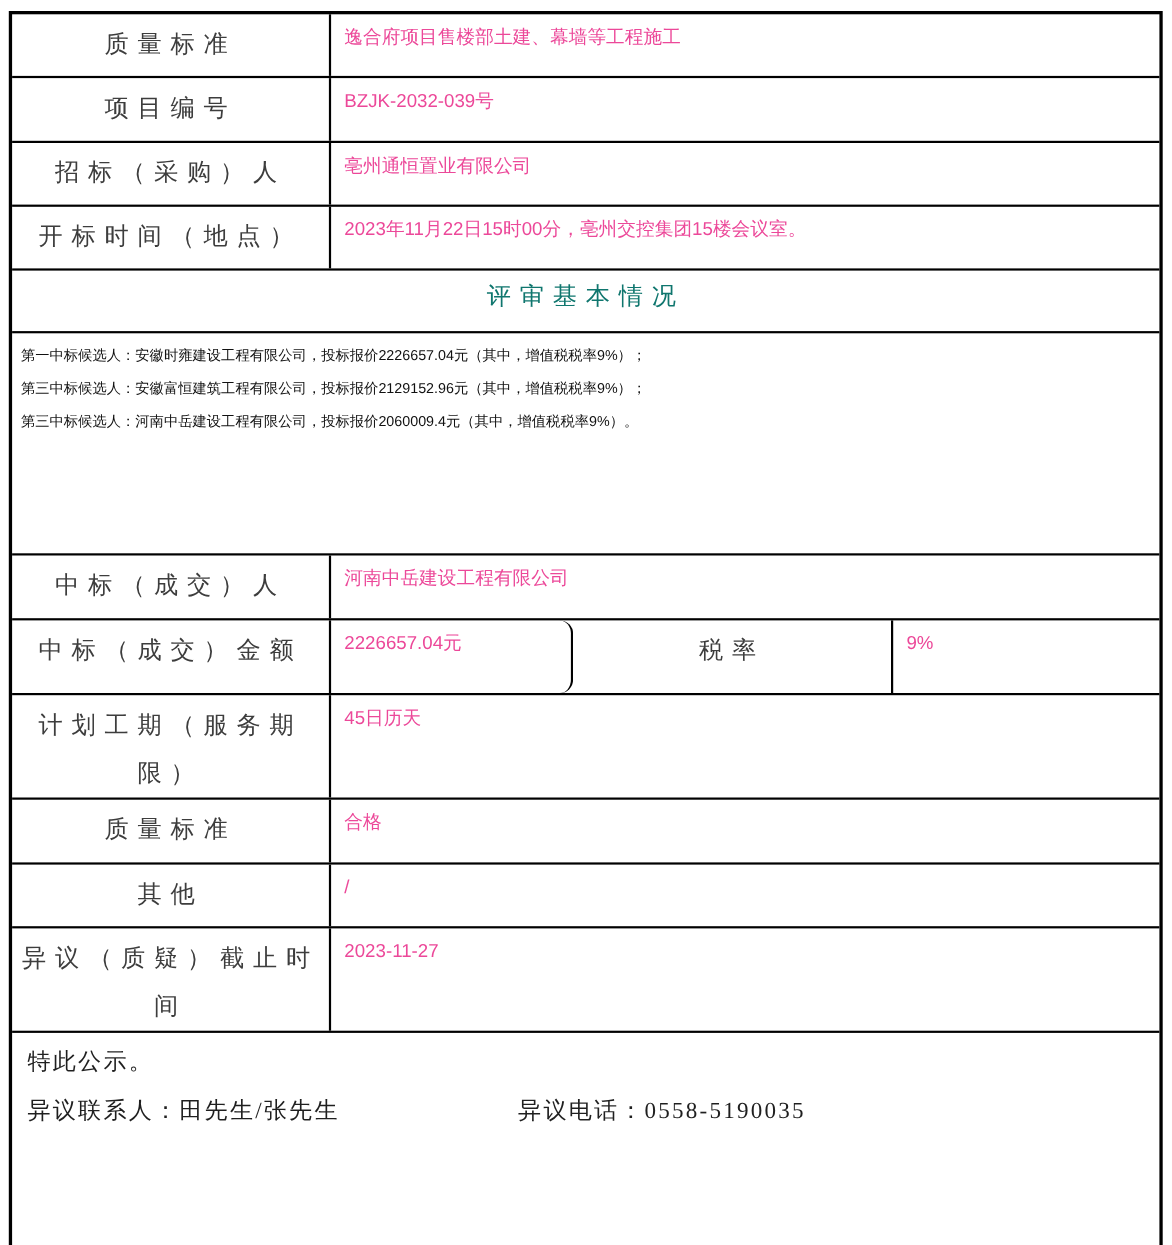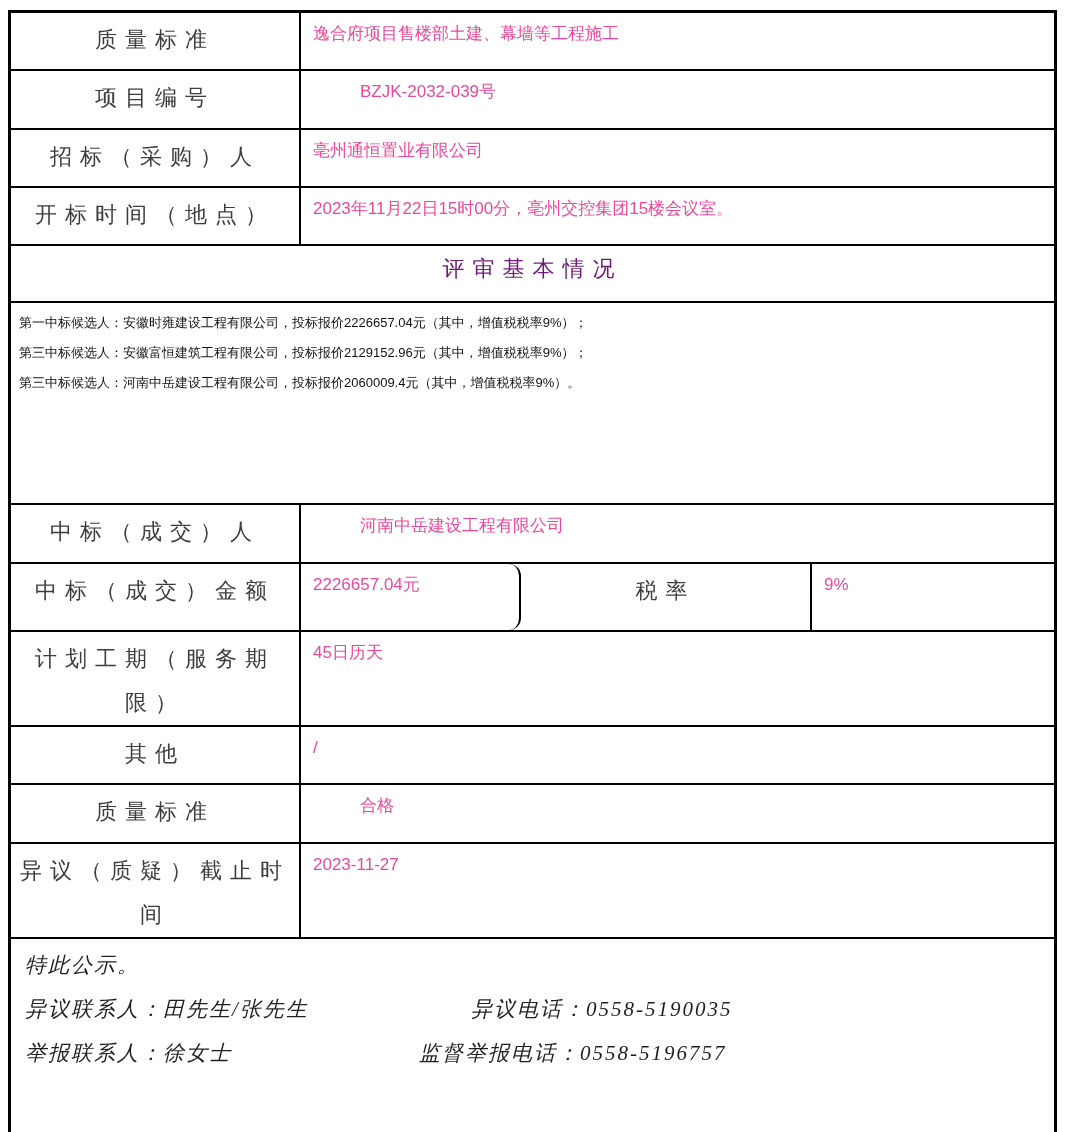--- a/index.html
+++ b/index.html
@@ -27,21 +27,21 @@
     display: grid;
     border-bottom: 2px solid #000000;
   }
   .row:last-child { border-bottom: none; }
   .row.two-col   { grid-template-columns: 290px 1fr; }
   .row.four-col  { grid-template-columns: 290px 220px 291px 1fr; }
   .row.full-col  { grid-template-columns: 1fr; }
 
   
   .h56  { min-height: 56px; }
-  .h57  { min-height: 57px; gap: 47px; }
+  .h57  { min-height: 57px; }
   .h55  { min-height: 55px; }
   .h66  { min-height: 66px; }
   .h82  { min-height: 82px; }
   .h88  { min-height: 88px; }
   .h200 { min-height: 200px; }
   .h198 { min-height: 198px; }
 
   .label-cell {
     border-right: 2px solid #000000;
     font-family: "Liberation Serif", "DejaVu Serif", serif;
@@ -61,21 +61,21 @@
     color: #ec4899;
     padding: 10px 12px 4px 12px;
     box-sizing: border-box;
   }
   .mid-divider { border-right: 2px solid #000000; border-radius: 12px; }
 
   .section-header-cell {
     font-family: "Liberation Serif", "DejaVu Serif", serif;
     font-size: 22px;
     letter-spacing: 8px;
-    color: #701a75;
+    color: #0f766e;
     text-align: center;
     padding-top: 8px;
     box-sizing: border-box;
   }
   .candidates-cell {
     font-family: "Liberation Sans", "DejaVu Sans", sans-serif;
     font-size: 13px;
     line-height: 30px;
     color: #111111;
     padding: 5px 10px 4px 8px;
@@ -83,21 +83,21 @@
   }
   .footer-cell {
     font-family: "Liberation Serif", "DejaVu Serif", serif;
     font-size: 21px;
     line-height: 44px;
     letter-spacing: 2px;
     color: #1f1f1f;
     padding: 4px 14px 4px 14px;
     box-sizing: border-box;
   }
-  .footer-line { white-space: nowrap; font-style: italic; }
+  .footer-line { white-space: nowrap; }
   .seg-left-2 { display: inline-block; width: 446px; }
   .seg-left-3 { display: inline-block; width: 394px; }
 </style>
 </head>
 <body>
 
 <div class="page">
   <div class="bid-table">
 
     <div class="row two-col h56">
@@ -143,42 +143,39 @@
       <div class="label-cell">税率</div>
       <div class="value-cell">9%</div>
     </div>
 
     <div class="row two-col h82">
       <div class="label-cell">计划工期（服务期
 限）</div>
       <div class="value-cell">45日历天</div>
     </div>
 
+    <div class="row two-col h57">
+      <div class="label-cell">质量标准</div>
+      <div class="value-cell">合格</div>
+    </div>
+
     <div class="row two-col h56">
       <div class="label-cell">其他</div>
       <div class="value-cell">/</div>
-    </div>
-
-    <div class="row two-col h57">
-      <div class="label-cell">质量标准</div>
-      <div class="value-cell">合格</div>
     </div>
 
     <div class="row two-col h88">
       <div class="label-cell">异议（质疑）截止时
 间</div>
       <div class="value-cell">2023-11-27</div>
     </div>
 
     <div class="row full-col h198">
       <div class="footer-cell">
         <div class="footer-line">特此公示。</div>
         <div class="footer-line">
           <span class="seg-left-2">异议联系人：田先生/张先生</span><span>异议电话：0558-5190035</span>
         </div>
-        <div class="footer-line">
-          <span class="seg-left-3">举报联系人：徐女士</span><span>监督举报电话：0558-5196757</span>
-        </div>
       </div>
     </div>
 
   </div>
 </div>
 
 </body></html>

